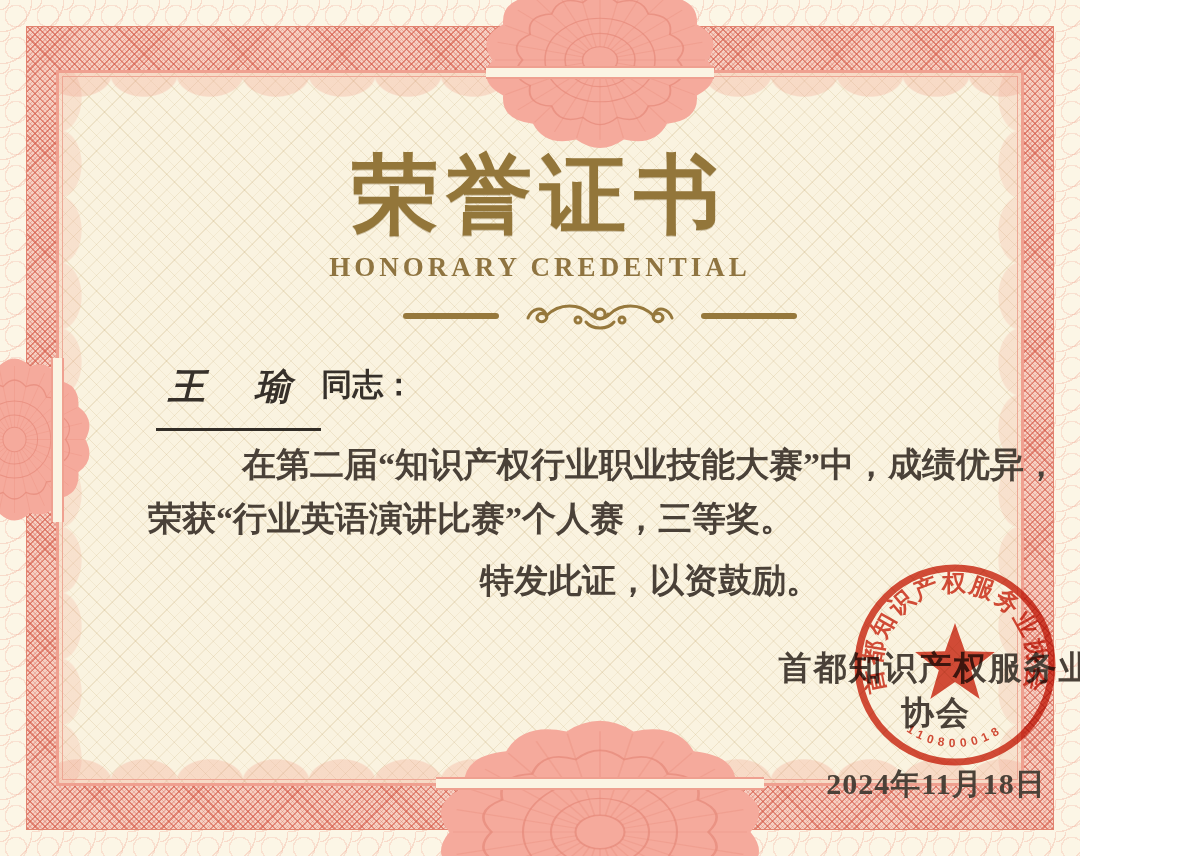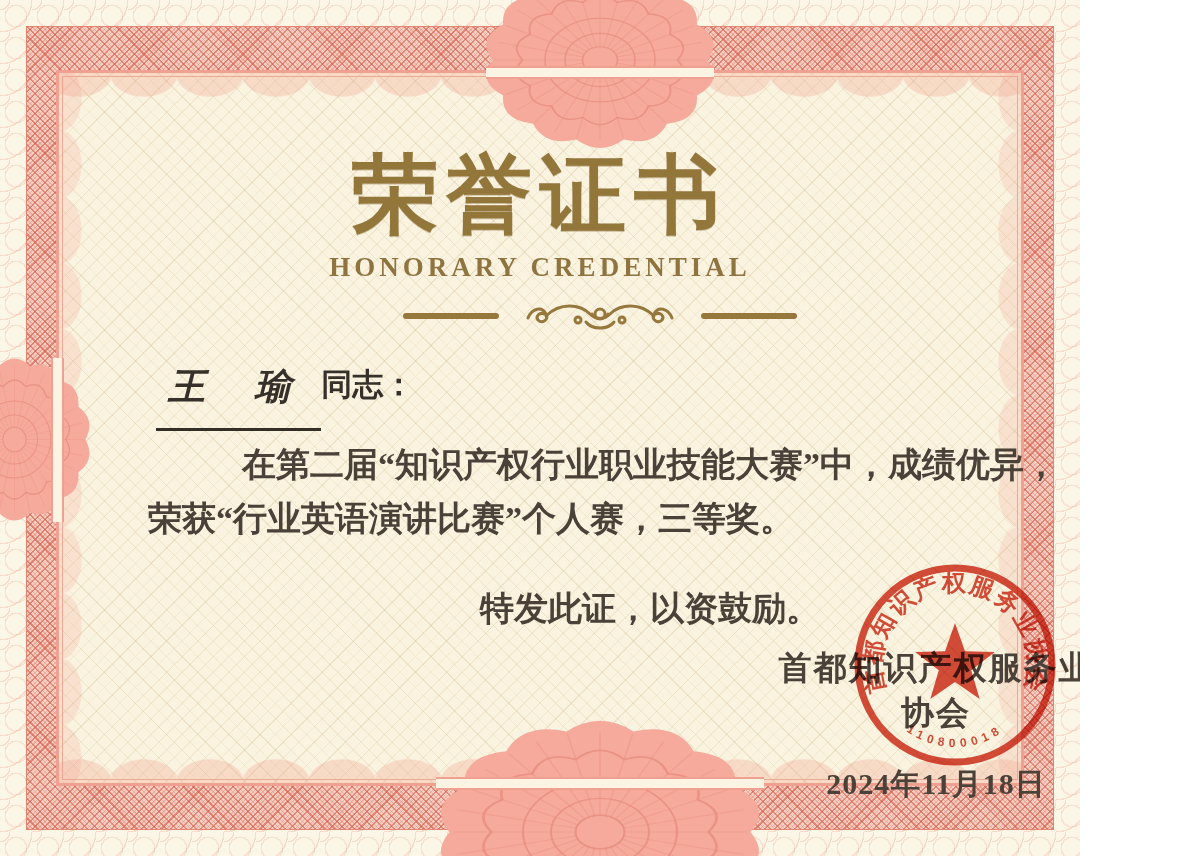--- a/index.html
+++ b/index.html
@@ -79,21 +79,21 @@
   .name-row{position:absolute;top:362px;left:156px;white-space:nowrap;color:#36302a;}
   .recipient-name{
     display:inline-block;font-size:37px;font-weight:bold;letter-spacing:20px;
     padding:0 10px 16px 12px;border-bottom:3px solid #332e28;font-style:italic;font-family:Liberation Serif, serif;
   }
   .salutation{display:inline-block;font-size:31px;font-weight:bold;vertical-align:4px;}
 
   .body-text{position:absolute;top:438px;left:148px;width:930px;color:#4a4138;
     font-size:34px;font-weight:bold;line-height:54px;}
   .body-line.indent{text-indent:74px;text-align:center;}
-  .body-line.para{margin-top:36px;}
+  .body-line.para{margin-top:8px;}
 
   .sign-block{position:absolute;top:646px;left:768px;width:336px;text-align:center;color:#4a4138;}
   .issuer{font-size:33px;font-weight:bold;letter-spacing:2px;}
   .issue-date{font-size:30px;font-weight:bold;margin-top:28px;letter-spacing:1px;}
 
   .seal{position:absolute;left:848px;top:558px;width:214px;height:214px;
     mix-blend-mode:multiply;opacity:.9;}
 </style>
 </head>
 <body>

